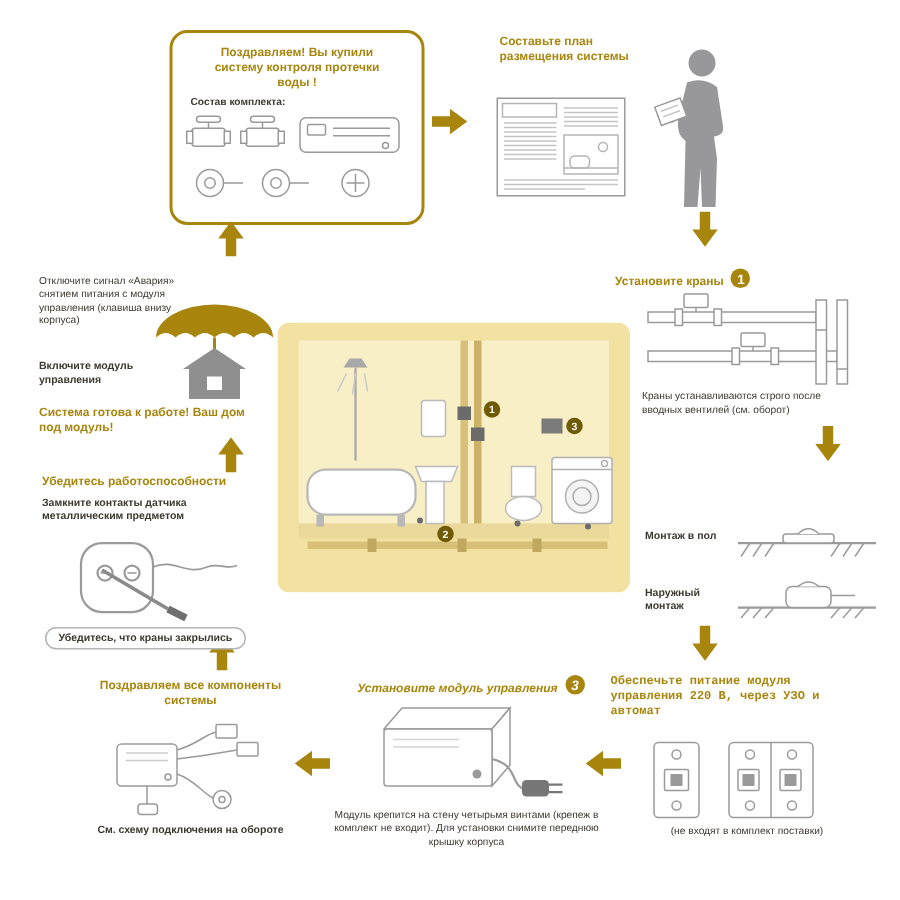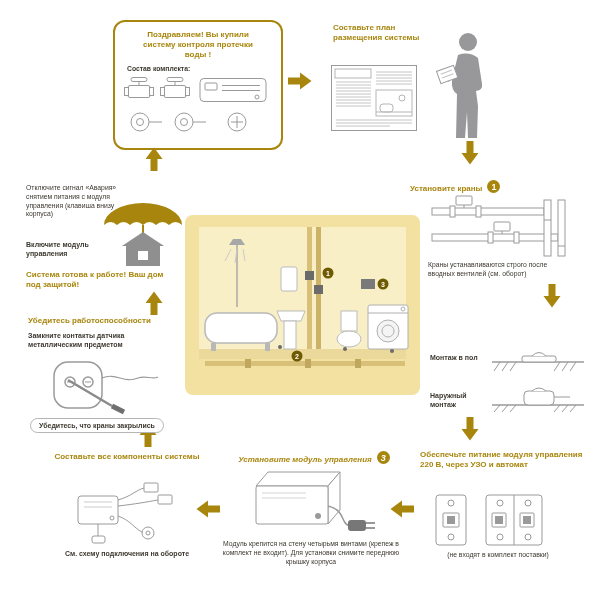--- a/index.html
+++ b/index.html
@@ -186,21 +186,21 @@
         <line x1="24" y1="26" x2="18" y2="33"></line>
       <line x1="68" y1="26" x2="62" y2="33"></line>
         <line x1="76" y1="26" x2="70" y2="33"></line>
         <line x1="84" y1="26" x2="78" y2="33"></line>
       <rect x="32" y="12" width="30" height="14" rx="4" fill="#fff"></rect>
       <path d="M40,12 Q47,6 54,12" fill="#fff"></path>
       <line x1="62" y1="18" x2="78" y2="18"></line>
     </g>
   </svg>
 
-  <div class="abs gold-title" style="left:420px; top:450px; width:168px;">Обеспечьте питание модуля управления 220 В, через УЗО и автомат</div>
+  <div class="abs gold-title" style="left:407px; top:450px; width:168px;font-family:Liberation Mono, monospace;">Обеспечьте питание модуля управления 220 В, через УЗО и автомат</div>
   <svg class="abs" style="left:428px; top:492px;" width="140" height="56" viewBox="0 0 140 56">
     <g class="ill" stroke-width="1">
       <rect x="8" y="3" width="30" height="50" rx="3"></rect>
       <circle cx="23" cy="11" r="3"></circle>
         <circle cx="23" cy="45" r="3"></circle>
       <rect x="15" y="21" width="16" height="14" rx="1"></rect>
       <rect x="19" y="24" width="8" height="8" fill="#9a9a9a" stroke="none"></rect>
       <rect x="58" y="3" width="56" height="50" rx="3"></rect>
       <line x1="86" y1="3" x2="86" y2="53"></line>
       <circle cx="72" cy="11" r="3"></circle>
@@ -227,21 +227,21 @@
       <line x1="18" y1="32" x2="62" y2="32" stroke="#d4d4d4"></line>
       <circle cx="74" cy="50" r="3" fill="#9a9a9a" stroke="none"></circle>
       <path d="M84,40 C102,44 96,58 106,60" fill="none" stroke-width="1.5"></path>
       <rect x="104" y="54" width="18" height="11" rx="3" fill="#777" stroke="none"></rect>
       <line x1="122" y1="57" x2="131" y2="57" stroke="#777" stroke-width="1.5"></line>
       <line x1="122" y1="62" x2="131" y2="62" stroke="#777" stroke-width="1.5"></line>
     </g>
   </svg>
   <div class="abs body-text center-txt" style="left:220px; top:540px; width:182px;">Модуль крепится на стену четырьмя винтами (крепеж в комплект не входит). Для установки снимите переднюю крышку корпуса</div>
 
-  <div class="abs gold-title center-txt" style="left:48px; top:452px; width:158px;">Составьте все компоненты системы</div>
+  <div class="abs gold-title center-txt" style="left:48px; top:452px; width:158px;">Поздравляем все компоненты системы</div>
   <svg class="abs" style="left:72px; top:480px;" width="120" height="64" viewBox="0 0 120 64">
     <g class="ill" stroke-width="1">
       <rect x="6" y="16" width="40" height="28" rx="3"></rect>
       <line x1="12" y1="22" x2="40" y2="22" stroke="#cccccc"></line>
       <line x1="12" y1="27" x2="40" y2="27" stroke="#cccccc"></line>
       <circle cx="40" cy="38" r="2"></circle>
       <path d="M46,20 C60,16 64,10 72,8" fill="none"></path>
       <path d="M46,26 C64,24 74,22 86,20" fill="none"></path>
       <path d="M46,36 C58,40 62,48 70,52" fill="none"></path>
       <path d="M26,44 L26,56" fill="none"></path>
@@ -274,21 +274,21 @@
 
   <div class="abs body-text" style="left:26px; top:184px; width:102px;">Отключите сигнал «Авария» снятием питания с модуля управления (клавиша внизу корпуса)</div>
   <div class="abs body-bold" style="left:26px; top:240px; width:90px;">Включите модуль управления</div>
   <svg class="abs" style="left:98px; top:200px;" width="90" height="70" viewBox="0 0 90 70">
     <path d="M6,25 A39,22 0 0 1 84,25 Q77.5,19 71,25 Q64.5,19 58,25 Q51.5,19 45,25 Q38.5,19 32,25 Q25.5,19 19,25 Q12.5,19 6,25 Z" fill="#A8860D"></path>
     <line x1="45" y1="25" x2="45" y2="34" stroke="#A8860D" stroke-width="2"></line>
     <polygon points="24,46 45,32 66,46" fill="#8f8f8f"></polygon>
     <rect x="28" y="46" width="34" height="20" fill="#8f8f8f"></rect>
     <rect x="40" y="51" width="10" height="9" fill="#fff"></rect>
   </svg>
-  <div class="abs gold-title" style="left:26px; top:270px; width:150px;">Система готова к работе! Ваш дом под защитой!</div>
+  <div class="abs gold-title" style="left:26px; top:270px; width:150px;">Система готова к работе! Ваш дом под модуль!</div>
 
   <svg class="abs" style="left:185px; top:215px;" width="235" height="180" viewBox="0 0 235 180">
     <rect x="0" y="0" width="235" height="180" rx="8" fill="#F2E1A0"></rect>
     <rect x="14" y="12" width="207" height="122" fill="#F9EFC7"></rect>
     <rect x="14" y="134" width="207" height="10" fill="#EBD99C"></rect>
 
     <line x1="52" y1="30" x2="52" y2="92" stroke="#a8a8a8" stroke-width="1.5"></line>
     <polygon points="44,30 60,30 56,24 48,24" fill="#a8a8a8"></polygon>
     <line x1="46" y1="34" x2="40" y2="46" stroke="#c9c9c9"></line>
     <line x1="52" y1="34" x2="50" y2="48" stroke="#c9c9c9"></line>

